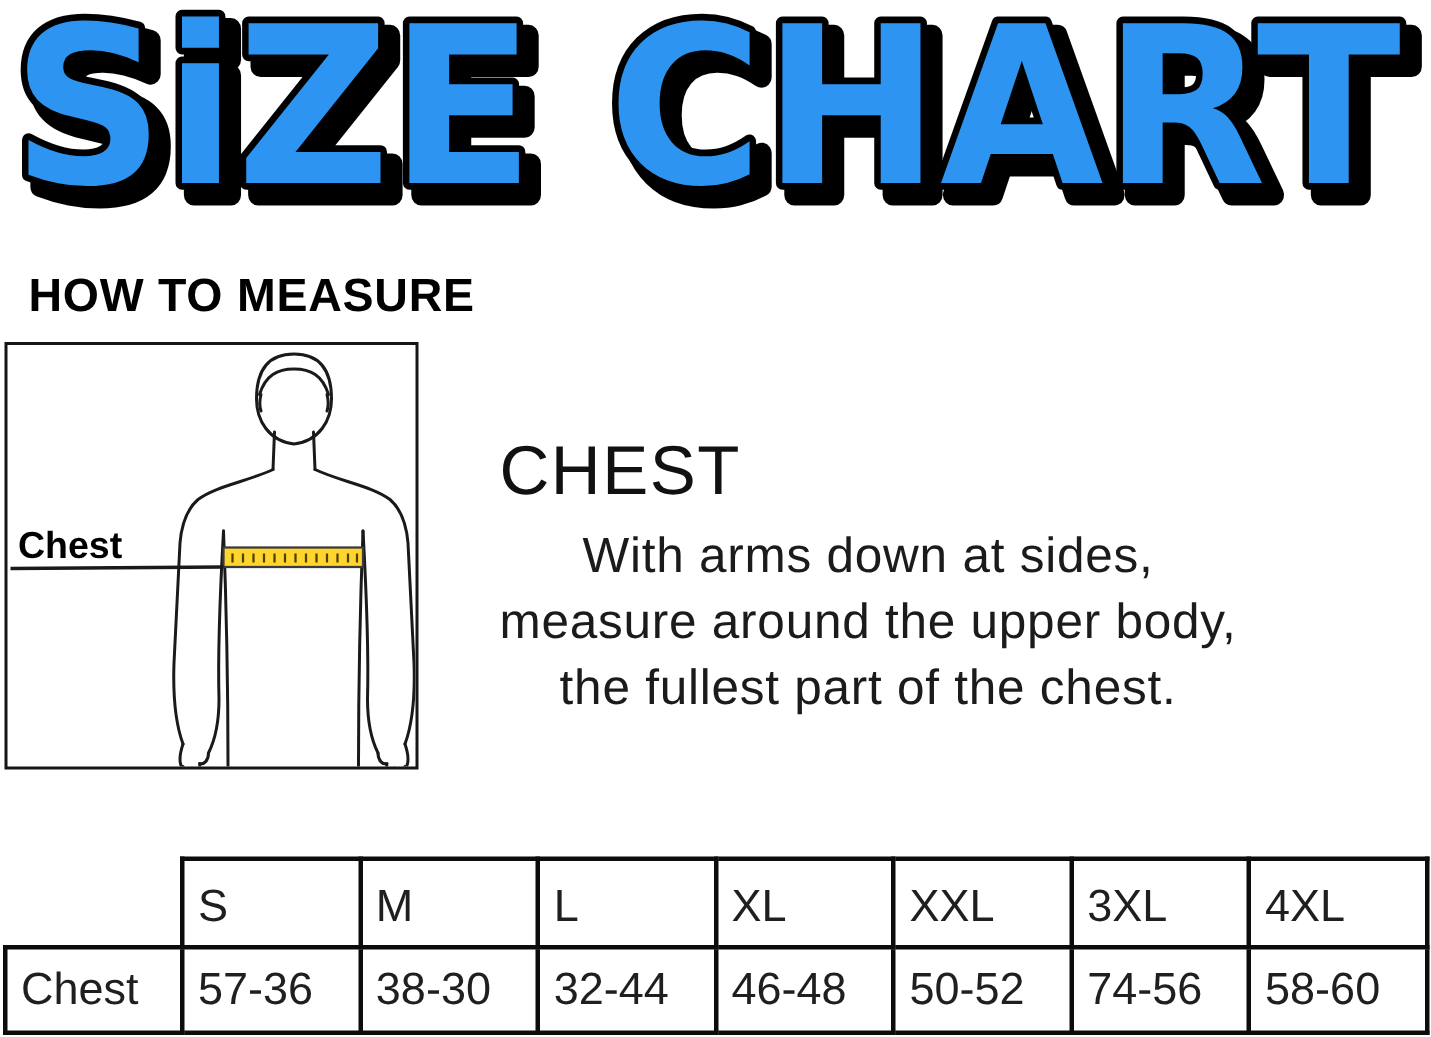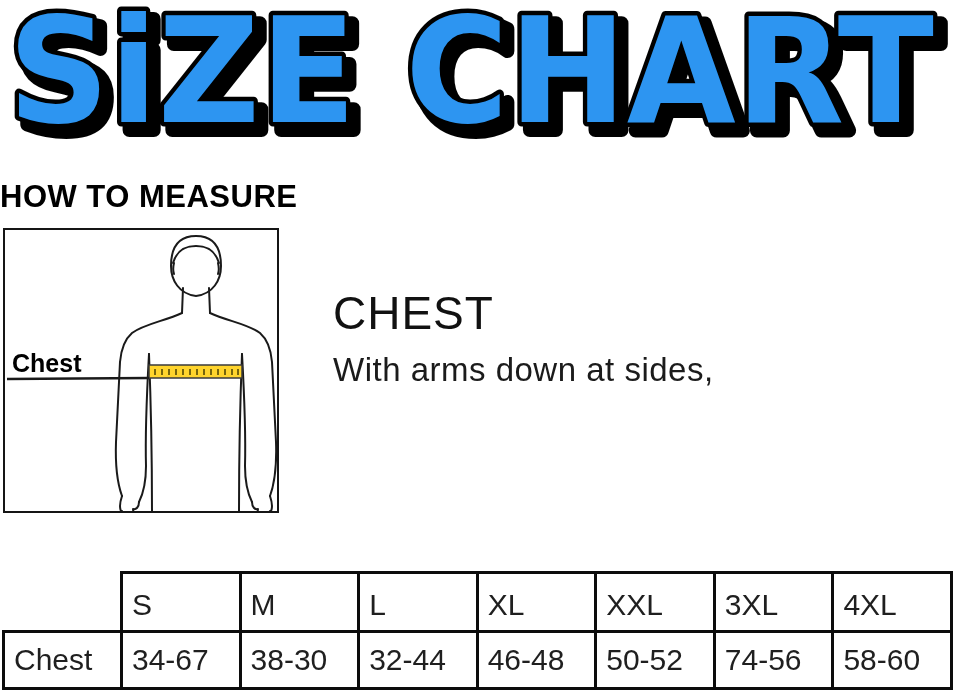--- a/index.html
+++ b/index.html
@@ -13,21 +13,21 @@
   .t-shadow {
     font-family:"DejaVu Sans", sans-serif; font-weight:bold;
     stroke:#000; stroke-width:14px; stroke-linejoin:round; fill:#000;
   }
   .t-main {
     font-family:"DejaVu Sans", sans-serif; font-weight:bold;
     stroke:#000; stroke-width:9px; stroke-linejoin:round; paint-order:stroke;
   }
   
   .how-to {
-    position:absolute; left:0; top:179px;
+    position:absolute; left:19px; top:179px;
     font-size:31px; font-weight:700; color:#000; letter-spacing:0.5px;
   }
   
   .figure-box {
     position:absolute; left:3px; top:228px; width:276px; height:285px;
     border:2px solid #151515; background:#fff;
   }
   .figure-box svg { display:block; width:100%; height:100%; }
   .sketch { fill:none; stroke:#1a1a1a; stroke-width:2; stroke-linecap:round; stroke-linejoin:round; }
   .sketch-fill { fill:#ffffff; stroke:#1a1a1a; stroke-width:2; stroke-linejoin:round; }
@@ -92,20 +92,22 @@
       </g>
 
       <line class="pointer-line" x1="2" y1="149" x2="144" y2="148"></line>
       <text class="chest-label-text" x="7" y="142">Chest</text>
     </svg>
   </div>
 
   <div class="chest-info">
     <div class="chest-heading">CHEST</div>
     <div class="chest-line">With arms down at sides,</div>
+    <div class="chest-line">measure around the upper body,</div>
+    <div class="chest-line">the fullest part of the chest.</div>
   </div>
 
   <table class="size-table">
     <colgroup>
       <col style="width:118px">
       <col>
         <col>
         <col>
         <col>
         <col>
@@ -118,21 +120,21 @@
         <td>S</td>
         <td>M</td>
         <td>L</td>
         <td>XL</td>
         <td>XXL</td>
         <td>3XL</td>
         <td>4XL</td>
       </tr>
       <tr class="bdy">
         <td>Chest</td>
-        <td>34-67</td>
+        <td>57-36</td>
         <td>38-30</td>
         <td>32-44</td>
         <td>46-48</td>
         <td>50-52</td>
         <td>74-56</td>
         <td>58-60</td>
       </tr>
     </tbody>
   </table>
 

